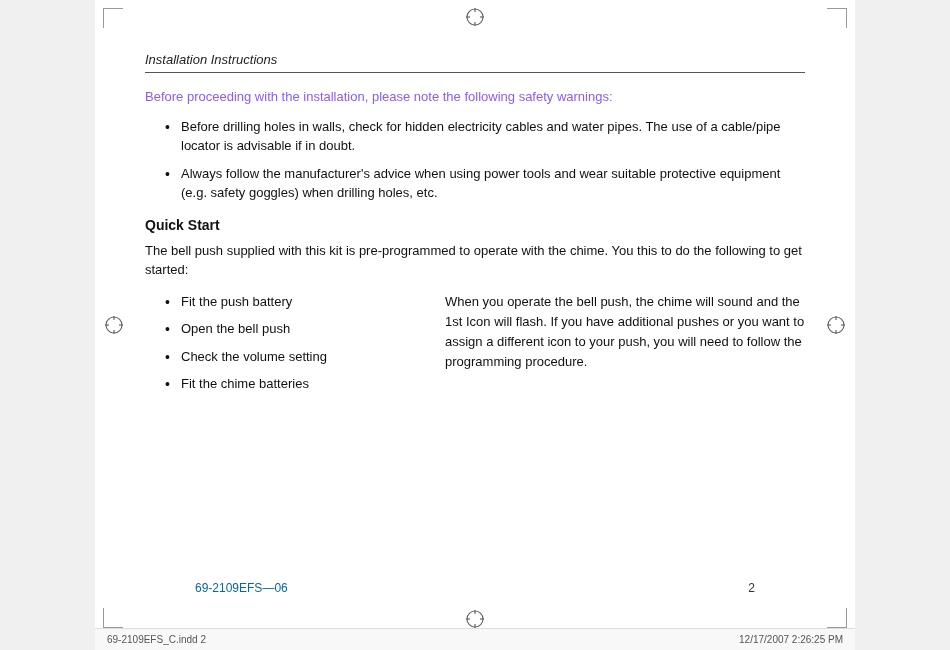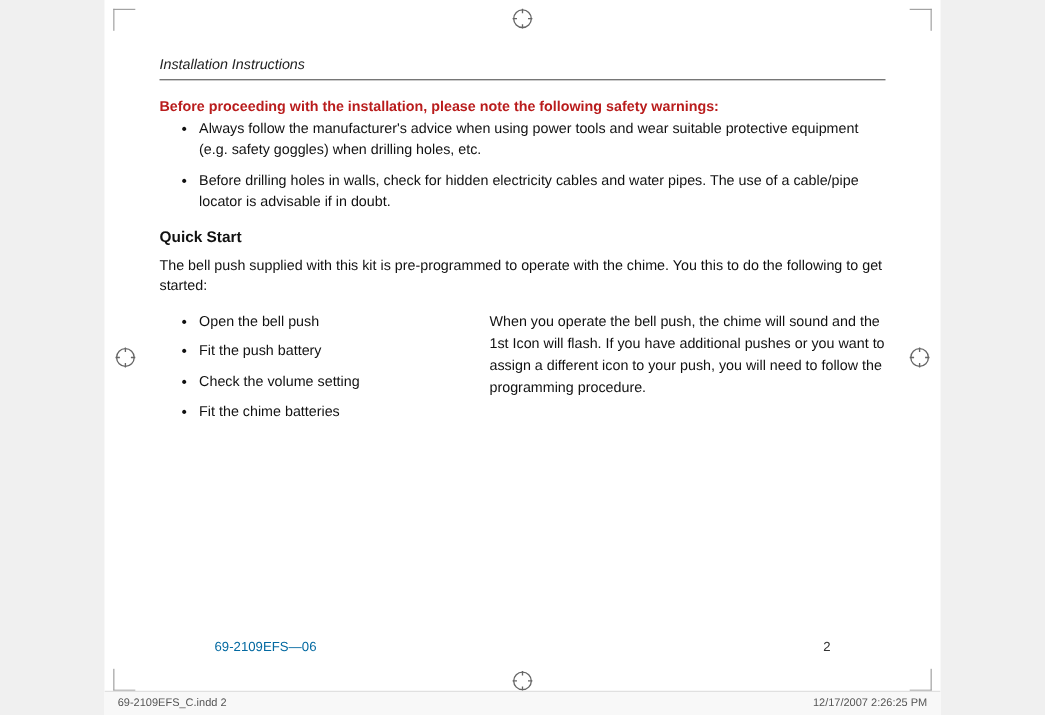--- a/index.html
+++ b/index.html
@@ -120,23 +120,23 @@
     
     .section-title {
       font-weight: bold;
       font-size: 14px;
       color: #111;
       margin-bottom: 8px;
     }
 
     .section-intro {
       font-size: 13px;
-      color: #b91c1c;
+      color: #8b5cf6;
+      margin-bottom: 10px;
       line-height: 1.5;
-      font-weight: bold;
     }
 
     .bullet-list {
       list-style: none;
       margin-left: 20px;
       margin-bottom: 14px;
     }
 
     .bullet-list li {
       font-size: 13px;
@@ -287,34 +287,34 @@
 
     <div class="content-area">
 
       <div class="header-section">
         <span class="header-title">Installation Instructions</span>
       </div>
 
       <div class="safety-section">
         <div class="section-intro">Before proceeding with the installation, please note the following safety warnings:</div>
         <ul class="bullet-list">
+          <li>Before drilling holes in walls, check for hidden electricity cables and water pipes. The use of a cable/pipe locator is advisable if in doubt.</li>
           <li>Always follow the manufacturer's advice when using power tools and wear suitable protective equipment (e.g. safety goggles) when drilling holes, etc.</li>
-          <li>Before drilling holes in walls, check for hidden electricity cables and water pipes. The use of a cable/pipe locator is advisable if in doubt.</li>
         </ul>
       </div>
 
       <div class="quick-start-section">
         <div class="section-title">Quick Start</div>
         <div class="quick-start-desc">The bell push supplied with this kit is pre-programmed to operate with the chime. You this to do the following to get started:</div>
 
         <div class="two-col">
           <div class="col-left">
             <ul class="bullet-list">
+              <li>Fit the push battery</li>
               <li>Open the bell push</li>
-              <li>Fit the push battery</li>
               <li>Check the volume setting</li>
               <li>Fit the chime batteries</li>
             </ul>
           </div>
           <div class="col-right">
             <span>When you operate the bell push, the chime will sound and the 1st Icon will flash. If you have additional pushes or you want to assign a different icon to your push, you will need to follow the programming procedure.</span>
           </div>
         </div>
       </div>
 

